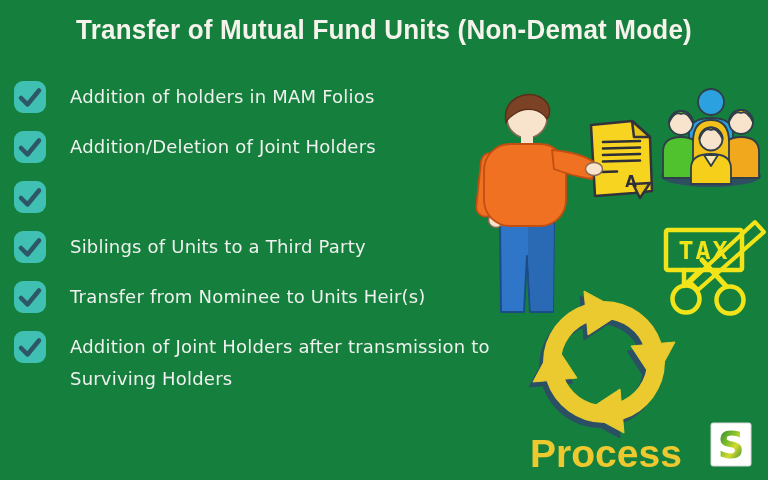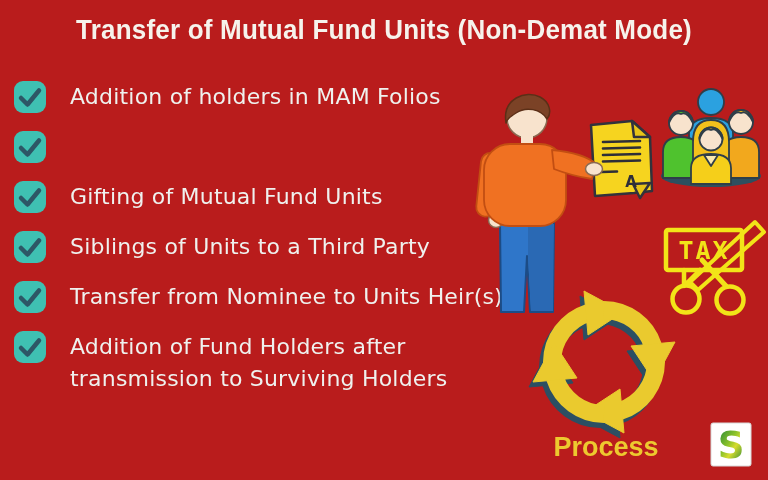--- a/index.html
+++ b/index.html
@@ -1,42 +1,42 @@
 <!DOCTYPE html>
 <html><head>
 <meta charset="utf-8">
 <style>
   html,body { margin:0; padding:0; background:#222; }
   .canvas {
     position:relative; width:768px; height:480px; overflow:hidden;
-    background:#b91c1c;
+    background:#15803d;
     font-family:"DejaVu Sans","Liberation Sans",sans-serif;
   }
   .title {
     position:absolute; top:14px; left:0; width:100%;
     text-align:center; color:#F6F3EC;
     font-family:"Liberation Sans",sans-serif;
     font-size:26px; font-weight:bold; letter-spacing:0.2px;
     transform:scaleY(1.06); transform-origin:top center;
   }
   .checklist { position:absolute; left:14px; top:81px; width:496px; }
   .row { display:flex; align-items:flex-start; margin-bottom:18px; }
   .checkbox {
     flex:0 0 32px; width:32px; height:32px; border-radius:9px;
     background:#3FC0B2; display:flex; align-items:center; justify-content:center;
   }
   .label {
-    margin-left:24px; color:#EFF1EE; font-size:22px; line-height:32px;
+    margin-left:24px; color:#EFF1EE; font-size:18px; line-height:32px;
     letter-spacing:0.2px;
   }
   .illus { position:absolute; }
   .process-label {
     position:absolute; left:520px; top:432px; width:172px; text-align:center;
     color:#EDC92F; font-family:"Liberation Sans",sans-serif;
-    font-size:27px; font-weight:bold;
+    font-size:39px; font-weight:bold;
   }
 </style>
 </head>
 <body>
 
 <div class="canvas">
 
   <div class="title">Transfer of Mutual Fund Units (Non-Demat Mode)</div>
 
   <div class="checklist">
@@ -47,28 +47,28 @@
           </svg>
         </span>
       <span class="label">Addition of holders in MAM Folios</span>
     </div>
     <div class="row">
       <span class="checkbox">
           <svg width="32" height="32" viewBox="0 0 32 32">
             <polyline points="7,17 13.5,23.5 25,9.5" fill="none" stroke="#2D5766" stroke-width="4.5" stroke-linecap="round" stroke-linejoin="round"></polyline>
           </svg>
         </span>
+      <span class="label">Addition/Deletion  of Joint Holders</span>
     </div>
     <div class="row">
       <span class="checkbox">
           <svg width="32" height="32" viewBox="0 0 32 32">
             <polyline points="7,17 13.5,23.5 25,9.5" fill="none" stroke="#2D5766" stroke-width="4.5" stroke-linecap="round" stroke-linejoin="round"></polyline>
           </svg>
         </span>
-      <span class="label">Gifting of Mutual Fund Units</span>
     </div>
     <div class="row">
       <span class="checkbox">
           <svg width="32" height="32" viewBox="0 0 32 32">
             <polyline points="7,17 13.5,23.5 25,9.5" fill="none" stroke="#2D5766" stroke-width="4.5" stroke-linecap="round" stroke-linejoin="round"></polyline>
           </svg>
         </span>
       <span class="label">Siblings of Units to a Third Party</span>
     </div>
     <div class="row">
@@ -78,21 +78,21 @@
           </svg>
         </span>
       <span class="label">Transfer from Nominee to Units Heir(s)</span>
     </div>
     <div class="row">
       <span class="checkbox">
           <svg width="32" height="32" viewBox="0 0 32 32">
             <polyline points="7,17 13.5,23.5 25,9.5" fill="none" stroke="#2D5766" stroke-width="4.5" stroke-linecap="round" stroke-linejoin="round"></polyline>
           </svg>
         </span>
-      <span class="label">Addition of Fund Holders after transmission to Surviving Holders</span>
+      <span class="label">Addition of Joint Holders after transmission to Surviving Holders</span>
     </div>
   </div>
 
   <svg class="illus" style="left:470px; top:90px;" width="192" height="228" viewBox="0 0 192 228">
 
     <g>
       <path d="M121,35 L162,31 L180,47 L182,101 L164,103 L125,106 Z" fill="#F6D41F" stroke="#32323C" stroke-width="2.5" stroke-linejoin="round"></path>
       <path d="M162,31 L164,47 L180,47 Z" fill="#E8C417" stroke="#32323C" stroke-width="2.5" stroke-linejoin="round"></path>
       <path d="M163,94 L180,93 L170,108 Z" fill="#E8C417" stroke="#32323C" stroke-width="2.5" stroke-linejoin="round"></path>
       <g stroke="#2E2E38" stroke-width="2.6" stroke-linecap="round">

